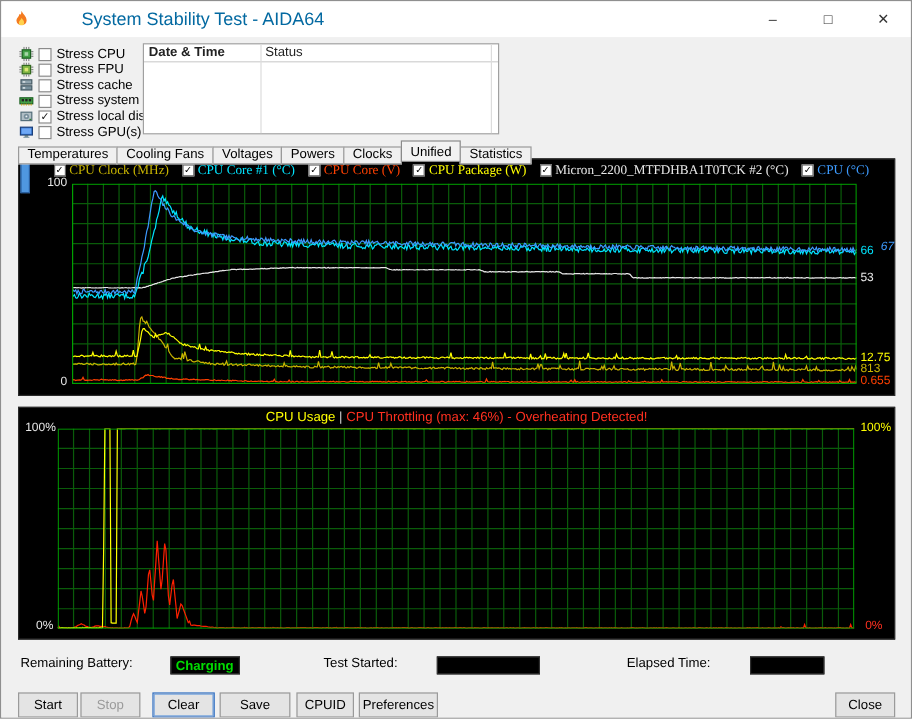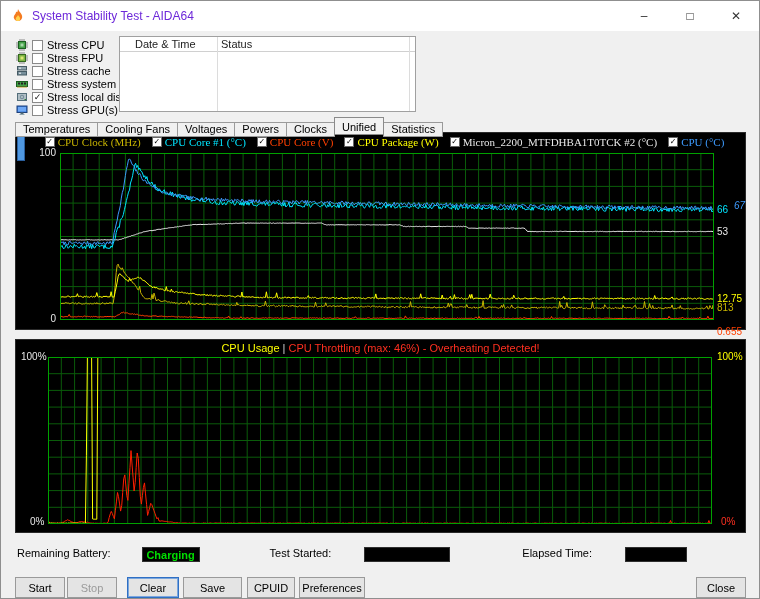--- a/index.html
+++ b/index.html
@@ -6,40 +6,40 @@
   html,body { background:#d8d8d8; }
   .window{
     position:relative; width:760px; height:599px;
     border:1px solid #8f8f8f; background:#f0f0f0;
     font-family:"Liberation Sans", sans-serif; font-size:11px; color:#000;
     overflow:hidden;
   }
   
   .titlebar{ height:30px; background:#ffffff; display:flex; align-items:center; }
   .app-icon{ width:16px; height:16px; margin:0 6px 0 9px; flex:0 0 auto; }
-  .title-text{ font-size:12px; color:#6d28d9; }
+  .title-text{ font-size:15px; color:#0369a1;margin-left:36px; }
   .winbtns{ margin-left:auto; display:flex; height:100%; }
   .winbtn{ width:46px; height:100%; display:flex; align-items:center; justify-content:center;
            font-size:12px; color:#333; cursor:default; }
   
   .client{ position:absolute; top:30px; left:0; right:0; bottom:0; background:#f0f0f0; }
 
   
   .stress{ position:absolute; left:15px; top:8px; width:115px; }
   .srow{ display:flex; align-items:center; gap:4px; height:12px; margin-bottom:1px; white-space:nowrap; }
   .sicon{ width:12px; height:12px; flex:0 0 auto; }
   .cb{ width:11px; height:11px; background:#fff; border:1px solid #8a8a8a; flex:0 0 auto;
        display:flex; align-items:center; justify-content:center; font-size:9px; line-height:1; color:#111; }
 
   
   .logtable{ position:absolute; left:118px; top:5px; width:297px; height:76px;
              background:#fff; border:1px solid #a0a0a0; }
   .lt-header{ position:absolute; left:0; right:0; top:0; height:15px; border-bottom:1px solid #d0d0d0;
               display:flex; align-items:center; color:#222; }
-  .lt-h1{ padding-left:15px; width:97px; }
+  .lt-h1{ padding-left:4px; width:97px;font-weight:bold; }
   .lt-h2{ padding-left:4px; width:192px; }
   .lt-vsep{ position:absolute; top:0; bottom:0; width:1px; background:#dcdcdc; }
 
   
   .tabs{ position:absolute; left:14px; top:86px; height:18px; display:flex; align-items:flex-end; }
   .tab{ position:relative; top:2px; height:15px; padding:1px 7px 2px; background:#f0f0f0;
         border:1px solid #9a9a9a; margin-right:-1px; display:flex; align-items:center; z-index:1; }
   .tab.sel{ top:0; height:18px; padding-top:3px; z-index:3; border-color:#8a8a8a; background:#f2f2f2; }
 
   
@@ -280,21 +280,21 @@
           <polyline points="0.0,87.0 1.0,86.8 2.0,86.7 3.1,86.7 4.1,86.9 5.1,86.7 6.1,86.8 7.2,86.9 8.2,87.1 9.2,86.7 10.2,87.0 11.2,86.7 12.3,86.8 13.3,86.7 14.3,86.7 15.3,86.6 16.4,87.0 17.4,86.9 18.4,87.0 19.4,86.9 20.4,86.8 21.5,87.0 22.5,86.9 23.5,86.9 24.5,86.9 25.5,86.8 26.6,86.7 27.6,86.6 28.6,86.6 29.6,86.6 30.7,87.0 31.7,86.8 32.7,87.0 33.7,87.0 34.7,87.0 35.8,86.9 36.8,87.0 37.8,86.8 38.8,86.8 39.9,87.1 40.9,86.9 41.9,86.7 42.9,87.0 43.9,86.8 45.0,86.6 46.0,87.0 47.0,86.9 48.0,86.8 49.0,87.0 50.1,86.8 51.1,86.7 52.1,86.7 53.1,87.1 54.2,86.7 55.2,86.9 56.2,86.7 57.2,86.9 58.2,87.0 59.3,86.5 60.3,86.4 61.3,86.3 62.3,85.7 63.4,85.6 64.4,84.9 65.4,84.8 66.4,84.6 67.4,84.1 68.5,83.8 69.5,83.4 70.5,83.3 71.5,82.6 72.6,82.5 73.6,82.2 74.6,81.9 75.6,81.6 76.6,81.1 77.7,80.9 78.7,80.3 79.7,80.0 80.7,79.9 81.8,79.7 82.8,79.1 83.8,78.7 84.8,78.7 85.8,78.5 86.9,78.2 87.9,78.1 88.9,77.8 89.9,77.5 90.9,77.6 92.0,77.7 93.0,77.6 94.0,77.1 95.0,77.3 96.1,76.9 97.1,76.5 98.1,76.4 99.1,76.2 100.1,76.5 101.2,76.2 102.2,75.9 103.2,75.9 104.2,75.5 105.3,75.4 106.3,75.4 107.3,75.3 108.3,74.9 109.3,74.8 110.4,74.7 111.4,74.6 112.4,74.5 113.4,74.6 114.4,74.2 115.5,74.0 116.5,74.0 117.5,73.6 118.5,73.8 119.6,73.3 120.6,73.4 121.6,73.4 122.6,73.0 123.6,72.8 124.7,72.7 125.7,72.4 126.7,72.5 127.7,72.4 128.8,72.2 129.8,72.2 130.8,72.0 131.8,72.0 132.8,71.5 133.9,71.5 134.9,71.5 135.9,71.4 136.9,71.8 138.0,71.4 139.0,71.5 140.0,71.3 141.0,71.3 142.0,71.7 143.1,71.3 144.1,71.5 145.1,71.4 146.1,71.4 147.2,71.5 148.2,71.2 149.2,71.2 150.2,71.4 151.2,71.2 152.3,71.2 153.3,71.0 154.3,71.0 155.3,71.0 156.3,71.1 157.4,70.8 158.4,70.7 159.4,71.0 160.4,70.7 161.5,71.0 162.5,71.0 163.5,70.9 164.5,70.9 165.5,70.5 166.6,70.5 167.6,70.7 168.6,70.4 169.6,70.5 170.7,70.4 171.7,70.7 172.7,70.6 173.7,70.3 174.7,70.4 175.8,70.1 176.8,70.2 177.8,70.4 178.8,70.3 179.9,70.2 180.9,70.1 181.9,70.0 182.9,70.0 183.9,69.9 185.0,70.1 186.0,70.4 187.0,70.1 188.0,69.9 189.0,70.2 190.1,70.0 191.1,70.0 192.1,70.2 193.1,70.0 194.2,70.2 195.2,70.1 196.2,70.1 197.2,70.2 198.2,70.1 199.3,70.3 200.3,70.0 201.3,70.1 202.3,70.0 203.4,70.2 204.4,70.2 205.4,70.1 206.4,70.1 207.4,70.3 208.5,70.2 209.5,70.1 210.5,69.9 211.5,70.4 212.6,70.2 213.6,69.9 214.6,70.4 215.6,70.3 216.6,70.2 217.7,70.0 218.7,70.2 219.7,70.0 220.7,70.1 221.7,70.3 222.8,70.0 223.8,70.0 224.8,70.1 225.8,70.1 226.9,70.2 227.9,70.3 228.9,70.1 229.9,70.2 230.9,70.1 232.0,70.0 233.0,70.0 234.0,70.2 235.0,70.0 236.1,70.0 237.1,70.0 238.1,70.0 239.1,70.0 240.1,70.1 241.2,70.3 242.2,70.3 243.2,70.3 244.2,70.3 245.3,70.1 246.3,70.3 247.3,70.2 248.3,70.3 249.3,70.2 250.4,70.3 251.4,70.1 252.4,70.2 253.4,70.2 254.4,70.3 255.5,70.3 256.5,70.2 257.5,70.0 258.5,70.0 259.6,70.0 260.6,70.0 261.6,70.0 262.6,70.5 263.6,71.0 264.7,71.5 265.7,71.6 266.7,72.0 267.7,71.9 268.8,71.7 269.8,72.0 270.8,71.6 271.8,72.0 272.8,71.7 273.9,72.0 274.9,72.0 275.9,71.7 276.9,71.7 277.9,71.8 279.0,71.6 280.0,71.9 281.0,71.6 282.0,71.8 283.1,71.8 284.1,71.8 285.1,72.0 286.1,72.0 287.1,71.8 288.2,71.7 289.2,71.9 290.2,71.8 291.2,71.8 292.3,71.8 293.3,71.7 294.3,71.9 295.3,71.8 296.3,72.0 297.4,71.6 298.4,71.7 299.4,71.7 300.4,71.8 301.5,71.7 302.5,71.8 303.5,71.9 304.5,71.9 305.5,72.0 306.6,71.6 307.6,71.7 308.6,71.7 309.6,71.8 310.6,72.0 311.7,71.9 312.7,71.8 313.7,71.7 314.7,71.8 315.8,71.9 316.8,71.9 317.8,71.9 318.8,72.0 319.8,71.6 320.9,72.0 321.9,71.9 322.9,71.8 323.9,72.0 325.0,72.0 326.0,72.0 327.0,71.7 328.0,72.0 329.0,71.6 330.1,71.6 331.1,71.6 332.1,71.9 333.1,71.9 334.2,71.9 335.2,71.6 336.2,71.8 337.2,72.0 338.2,71.9 339.3,71.7 340.3,72.1 341.3,72.6 342.3,72.7 343.4,73.5 344.4,73.3 345.4,73.6 346.4,73.7 347.4,73.5 348.5,73.2 349.5,73.7 350.5,73.3 351.5,73.5 352.5,73.6 353.6,73.5 354.6,73.6 355.6,73.4 356.6,73.3 357.7,73.6 358.7,73.5 359.7,73.3 360.7,73.6 361.7,73.7 362.8,73.6 363.8,73.3 364.8,73.6 365.8,73.7 366.9,73.4 367.9,73.3 368.9,73.3 369.9,73.3 370.9,73.6 372.0,73.7 373.0,73.5 374.0,73.6 375.0,73.4 376.0,73.6 377.1,73.6 378.1,73.3 379.1,73.2 380.1,73.5 381.2,73.5 382.2,73.7 383.2,73.4 384.2,73.5 385.2,73.6 386.3,73.4 387.3,73.3 388.3,73.4 389.3,73.4 390.4,73.6 391.4,73.4 392.4,73.4 393.4,73.4 394.4,73.6 395.5,73.3 396.5,73.7 397.5,73.6 398.5,73.2 399.6,73.7 400.6,73.3 401.6,73.6 402.6,73.7 403.6,73.2 404.7,73.6 405.7,73.5 406.7,74.0 407.7,74.5 408.8,75.3 409.8,75.2 410.8,75.2 411.8,75.1 412.8,75.2 413.9,75.2 414.9,75.2 415.9,75.3 416.9,75.4 417.9,75.4 419.0,74.9 420.0,75.1 421.0,75.0 422.0,75.1 423.1,75.0 424.1,75.3 425.1,75.3 426.1,74.9 427.1,75.4 428.2,75.1 429.2,74.9 430.2,75.3 431.2,75.2 432.3,75.2 433.3,75.0 434.3,75.2 435.3,75.2 436.3,74.9 437.4,75.1 438.4,75.1 439.4,75.1 440.4,75.2 441.5,75.2 442.5,75.3 443.5,75.1 444.5,75.2 445.5,75.0 446.6,75.3 447.6,75.0 448.6,75.3 449.6,75.4 450.6,75.1 451.7,74.9 452.7,74.9 453.7,74.9 454.7,75.3 455.8,75.3 456.8,75.3 457.8,75.4 458.8,75.2 459.8,75.2 460.9,75.4 461.9,75.0 462.9,75.0 463.9,75.2 465.0,75.6 466.0,76.8 467.0,78.0 468.0,78.6 469.0,78.3 470.1,78.4 471.1,78.7 472.1,78.4 473.1,78.5 474.1,78.7 475.2,78.4 476.2,78.7 477.2,78.7 478.2,78.7 479.3,78.5 480.3,78.7 481.3,78.3 482.3,78.5 483.3,78.5 484.4,78.6 485.4,78.4 486.4,78.5 487.4,78.5 488.5,78.6 489.5,78.6 490.5,78.4 491.5,78.7 492.5,78.3 493.6,78.5 494.6,78.3 495.6,78.4 496.6,78.3 497.7,78.5 498.7,78.6 499.7,78.3 500.7,78.2 501.7,78.4 502.8,78.6 503.8,78.4 504.8,78.3 505.8,78.3 506.9,78.4 507.9,78.6 508.9,78.4 509.9,78.5 510.9,78.5 512.0,78.5 513.0,78.5 514.0,78.5 515.0,78.4 516.0,78.3 517.1,78.6 518.1,78.7 519.1,78.4 520.1,78.4 521.2,78.6 522.2,78.6 523.2,78.4 524.2,78.5 525.2,78.7 526.3,78.7 527.3,78.5 528.3,78.5 529.3,78.6 530.4,78.5 531.4,78.5 532.4,78.7 533.4,78.6 534.4,78.4 535.5,78.3 536.5,78.7 537.5,78.3 538.5,78.7 539.5,78.4 540.6,78.3 541.6,78.5 542.6,78.3 543.6,78.7 544.7,78.6 545.7,78.7 546.7,78.7 547.7,78.7 548.7,78.5 549.8,78.7 550.8,78.6 551.8,78.6 552.8,78.4 553.9,78.3 554.9,78.7 555.9,78.5 556.9,78.4 557.9,78.3 559.0,78.4 560.0,78.3 561.0,78.5 562.0,78.7 563.1,78.3 564.1,78.4 565.1,78.6 566.1,78.3 567.1,78.6 568.2,78.5 569.2,78.4 570.2,78.6 571.2,78.3 572.3,78.6 573.3,78.5 574.3,78.3 575.3,78.4 576.3,78.5 577.4,78.6 578.4,78.4 579.4,78.4 580.4,78.4 581.4,78.2 582.5,78.6 583.5,78.7 584.5,78.6 585.5,78.4 586.6,78.7 587.6,78.6 588.6,78.3 589.6,78.5 590.6,78.4 591.7,78.5 592.7,78.7 593.7,78.3 594.7,78.7 595.8,78.2 596.8,78.4 597.8,78.7 598.8,78.5 599.8,78.7 600.9,78.6 601.9,78.4 602.9,78.3 603.9,78.5 605.0,78.3 606.0,78.6 607.0,78.5 608.0,78.4 609.0,78.6 610.1,78.7 611.1,78.7 612.1,78.3 613.1,78.3 614.1,78.6 615.2,78.7 616.2,78.7 617.2,78.6 618.2,78.7 619.3,78.5 620.3,78.6 621.3,78.6 622.3,78.6 623.3,78.6 624.4,78.4 625.4,78.5 626.4,78.7 627.4,78.7 628.5,78.2 629.5,78.5 630.5,78.6 631.5,78.5 632.5,78.6 633.6,78.7 634.6,78.6 635.6,78.7 636.6,78.7 637.6,78.5 638.7,78.5 639.7,78.4 640.7,78.3 641.7,78.7 642.8,78.4 643.8,78.7 644.8,78.6 645.8,78.7 646.8,78.5 647.9,78.4 648.9,78.4 649.9,78.5 650.9,78.3 652.0,78.4 653.0,78.6 654.0,78.5" fill="none" stroke="#e8e8e8" stroke-width="1"></polyline>
           <polyline points="0.0,94.7 1.0,93.7 2.0,92.5 3.1,95.2 4.1,95.6 5.1,94.3 6.1,91.4 7.2,93.3 8.2,95.3 9.2,94.3 10.2,92.6 11.2,92.9 12.3,94.4 13.3,94.6 14.3,91.3 15.3,93.2 16.4,92.6 17.4,93.5 18.4,94.6 19.4,95.0 20.4,93.5 21.5,91.8 22.5,95.3 23.5,95.0 24.5,93.3 25.5,95.8 26.6,92.2 27.6,93.1 28.6,91.3 29.6,95.1 30.7,91.3 31.7,95.7 32.7,91.7 33.7,94.6 34.7,95.1 35.8,93.0 36.8,92.4 37.8,91.8 38.8,92.8 39.9,93.7 40.9,92.4 41.9,92.8 42.9,91.8 43.9,95.6 45.0,91.5 46.0,95.1 47.0,94.7 48.0,95.5 49.0,95.1 50.1,95.3 51.1,92.9 52.1,94.3 53.1,90.8 54.2,87.4 55.2,85.5 56.2,79.5 57.2,76.3 58.2,73.9 59.3,74.5 60.3,67.4 61.3,65.6 62.3,64.6 63.4,61.4 64.4,56.7 65.4,52.6 66.4,47.5 67.4,43.7 68.5,39.1 69.5,37.1 70.5,30.0 71.5,27.1 72.6,22.7 73.6,16.8 74.6,12.2 75.6,10.3 76.6,14.5 77.7,12.5 78.7,16.6 79.7,15.1 80.7,17.9 81.8,18.7 82.8,21.0 83.8,24.2 84.8,22.7 85.8,26.1 86.9,23.6 87.9,28.3 88.9,28.9 89.9,30.5 90.9,30.0 92.0,29.1 93.0,31.7 94.0,33.5 95.0,31.4 96.1,37.0 97.1,36.3 98.1,38.1 99.1,35.7 100.1,36.9 101.2,39.2 102.2,38.7 103.2,38.4 104.2,36.7 105.3,40.7 106.3,41.4 107.3,39.8 108.3,41.6 109.3,41.9 110.4,38.7 111.4,41.5 112.4,39.0 113.4,43.8 114.4,41.7 115.5,41.3 116.5,42.0 117.5,44.4 118.5,41.5 119.6,44.7 120.6,45.3 121.6,42.2 122.6,42.4 123.6,44.5 124.7,44.3 125.7,46.9 126.7,43.6 127.7,43.8 128.8,47.0 129.8,46.0 130.8,46.4 131.8,48.4 132.8,46.7 133.9,47.6 134.9,47.5 135.9,46.8 136.9,45.3 138.0,46.2 139.0,46.7 140.0,48.4 141.0,45.3 142.0,45.5 143.1,48.9 144.1,47.9 145.1,49.1 146.1,48.3 147.2,46.6 148.2,46.0 149.2,46.0 150.2,49.6 151.2,49.7 152.3,50.8 153.3,49.7 154.3,48.9 155.3,48.3 156.3,51.4 157.4,50.7 158.4,51.5 159.4,51.4 160.4,47.8 161.5,49.4 162.5,52.0 163.5,50.2 164.5,49.5 165.5,51.7 166.6,51.3 167.6,48.4 168.6,48.3 169.6,48.7 170.7,49.8 171.7,50.3 172.7,48.2 173.7,50.8 174.7,52.3 175.8,50.8 176.8,48.3 177.8,48.9 178.8,49.5 179.9,52.0 180.9,49.2 181.9,52.2 182.9,49.3 183.9,52.6 185.0,49.0 186.0,49.6 187.0,51.8 188.0,48.6 189.0,52.3 190.1,49.3 191.1,49.5 192.1,49.3 193.1,52.1 194.2,52.4 195.2,52.3 196.2,53.1 197.2,52.9 198.2,51.3 199.3,51.1 200.3,50.3 201.3,50.6 202.3,51.2 203.4,49.9 204.4,49.4 205.4,52.4 206.4,49.6 207.4,50.0 208.5,52.6 209.5,52.0 210.5,52.2 211.5,51.2 212.6,50.3 213.6,49.1 214.6,50.8 215.6,50.5 216.6,49.8 217.7,49.4 218.7,51.7 219.7,50.3 220.7,51.7 221.7,53.2 222.8,49.5 223.8,53.0 224.8,49.5 225.8,54.0 226.9,52.9 227.9,51.9 228.9,49.6 229.9,54.1 230.9,53.2 232.0,54.1 233.0,51.5 234.0,50.8 235.0,50.4 236.1,49.7 237.1,51.9 238.1,52.5 239.1,52.5 240.1,53.0 241.2,52.8 242.2,54.2 243.2,53.5 244.2,54.1 245.3,51.1 246.3,51.5 247.3,52.7 248.3,50.7 249.3,51.3 250.4,54.4 251.4,53.5 252.4,51.4 253.4,51.3 254.4,50.3 255.5,50.0 256.5,51.2 257.5,51.9 258.5,52.6 259.6,53.6 260.6,53.8 261.6,52.3 262.6,52.9 263.6,50.7 264.7,50.9 265.7,53.4 266.7,54.5 267.7,51.7 268.8,53.7 269.8,50.3 270.8,52.9 271.8,54.4 272.8,52.9 273.9,52.4 274.9,52.9 275.9,53.6 276.9,54.3 277.9,51.3 279.0,54.9 280.0,51.4 281.0,51.4 282.0,54.4 283.1,53.3 284.1,53.3 285.1,51.4 286.1,51.0 287.1,54.3 288.2,54.0 289.2,55.0 290.2,51.8 291.2,52.2 292.3,51.6 293.3,54.2 294.3,54.3 295.3,53.4 296.3,53.9 297.4,51.5 298.4,51.0 299.4,51.5 300.4,52.8 301.5,52.2 302.5,51.8 303.5,54.4 304.5,55.2 305.5,53.6 306.6,51.9 307.6,50.8 308.6,52.7 309.6,54.3 310.6,51.2 311.7,52.1 312.7,52.4 313.7,54.7 314.7,53.3 315.8,52.2 316.8,55.1 317.8,55.3 318.8,54.9 319.8,53.9 320.9,55.6 321.9,54.6 322.9,52.9 323.9,51.6 325.0,52.3 326.0,55.1 327.0,51.3 328.0,53.3 329.0,51.8 330.1,52.3 331.1,54.6 332.1,52.1 333.1,52.8 334.2,53.2 335.2,55.3 336.2,54.2 337.2,54.6 338.2,52.7 339.3,51.5 340.3,55.1 341.3,54.5 342.3,53.6 343.4,53.9 344.4,52.9 345.4,54.0 346.4,53.6 347.4,53.7 348.5,54.4 349.5,55.1 350.5,53.1 351.5,53.8 352.5,52.5 353.6,53.7 354.6,52.2 355.6,54.0 356.6,54.4 357.7,55.2 358.7,55.4 359.7,51.6 360.7,53.8 361.7,54.7 362.8,54.8 363.8,53.3 364.8,55.0 365.8,51.8 366.9,54.7 367.9,55.3 368.9,55.3 369.9,53.0 370.9,54.9 372.0,55.7 373.0,54.1 374.0,52.2 375.0,53.1 376.0,51.9 377.1,52.1 378.1,52.8 379.1,55.7 380.1,53.8 381.2,56.0 382.2,55.6 383.2,53.1 384.2,53.5 385.2,54.8 386.3,52.0 387.3,53.0 388.3,53.7 389.3,55.1 390.4,54.8 391.4,56.2 392.4,52.8 393.4,55.0 394.4,52.2 395.5,56.6 396.5,52.2 397.5,56.4 398.5,56.5 399.6,54.2 400.6,52.4 401.6,52.3 402.6,55.4 403.6,54.1 404.7,54.7 405.7,55.0 406.7,52.5 407.7,55.8 408.8,54.8 409.8,52.7 410.8,52.5 411.8,55.5 412.8,54.0 413.9,55.8 414.9,55.6 415.9,53.7 416.9,55.9 417.9,52.7 419.0,54.7 420.0,55.6 421.0,54.7 422.0,56.9 423.1,53.3 424.1,55.0 425.1,55.4 426.1,55.6 427.1,55.1 428.2,55.4 429.2,53.7 430.2,54.9 431.2,56.0 432.3,53.0 433.3,56.9 434.3,55.2 435.3,53.0 436.3,56.1 437.4,56.7 438.4,55.3 439.4,56.3 440.4,56.7 441.5,56.5 442.5,56.3 443.5,54.6 444.5,56.7 445.5,56.4 446.6,54.6 447.6,55.3 448.6,57.0 449.6,54.3 450.6,53.0 451.7,56.5 452.7,57.1 453.7,54.8 454.7,54.2 455.8,57.1 456.8,56.2 457.8,53.9 458.8,53.1 459.8,53.5 460.9,54.5 461.9,52.8 462.9,55.9 463.9,54.8 465.0,56.7 466.0,56.7 467.0,56.1 468.0,56.2 469.0,55.8 470.1,56.0 471.1,57.3 472.1,54.0 473.1,57.3 474.1,54.2 475.2,53.8 476.2,53.8 477.2,54.6 478.2,55.7 479.3,55.3 480.3,56.4 481.3,55.2 482.3,56.8 483.3,54.1 484.4,57.2 485.4,56.8 486.4,55.8 487.4,54.6 488.5,57.3 489.5,55.9 490.5,55.0 491.5,57.6 492.5,53.6 493.6,57.2 494.6,55.8 495.6,53.1 496.6,53.9 497.7,55.8 498.7,54.4 499.7,57.6 500.7,56.4 501.7,55.2 502.8,55.3 503.8,53.8 504.8,53.9 505.8,56.0 506.9,57.4 507.9,53.8 508.9,56.8 509.9,54.1 510.9,53.4 512.0,53.9 513.0,57.4 514.0,54.1 515.0,53.7 516.0,55.9 517.1,56.9 518.1,57.5 519.1,54.9 520.1,57.0 521.2,53.7 522.2,57.2 523.2,54.9 524.2,55.0 525.2,55.5 526.3,53.9 527.3,56.9 528.3,56.5 529.3,56.3 530.4,54.6 531.4,53.6 532.4,54.3 533.4,55.1 534.4,55.1 535.5,57.5 536.5,56.1 537.5,54.1 538.5,57.6 539.5,55.6 540.6,54.2 541.6,54.2 542.6,56.3 543.6,57.8 544.7,58.2 545.7,58.1 546.7,53.8 547.7,54.7 548.7,54.6 549.8,55.7 550.8,55.1 551.8,58.0 552.8,55.3 553.9,54.3 554.9,55.2 555.9,57.3 556.9,57.7 557.9,56.7 559.0,53.8 560.0,57.2 561.0,54.9 562.0,56.5 563.1,56.5 564.1,54.0 565.1,55.6 566.1,58.4 567.1,53.9 568.2,55.5 569.2,57.0 570.2,56.4 571.2,54.8 572.3,55.4 573.3,56.3 574.3,57.6 575.3,57.7 576.3,55.5 577.4,54.5 578.4,55.1 579.4,54.1 580.4,56.5 581.4,56.7 582.5,54.1 583.5,58.0 584.5,56.8 585.5,57.1 586.6,56.9 587.6,56.1 588.6,55.2 589.6,58.2 590.6,57.4 591.7,57.5 592.7,54.9 593.7,58.2 594.7,55.2 595.8,55.0 596.8,55.9 597.8,58.2 598.8,58.6 599.8,57.9 600.9,55.9 601.9,58.4 602.9,56.9 603.9,55.7 605.0,57.0 606.0,55.6 607.0,58.2 608.0,55.8 609.0,58.5 610.1,55.2 611.1,55.7 612.1,58.5 613.1,56.2 614.1,55.9 615.2,57.4 616.2,58.5 617.2,56.5 618.2,56.3 619.3,58.3 620.3,58.4 621.3,58.7 622.3,57.2 623.3,55.7 624.4,56.5 625.4,54.7 626.4,55.2 627.4,54.6 628.5,56.8 629.5,56.0 630.5,55.1 631.5,57.8 632.5,57.4 633.6,55.7 634.6,57.5 635.6,55.4 636.6,56.1 637.6,54.7 638.7,55.5 639.7,58.7 640.7,57.4 641.7,57.6 642.8,55.8 643.8,54.5 644.8,56.0 645.8,56.8 646.8,56.2 647.9,57.2 648.9,56.5 649.9,57.2 650.9,55.8 652.0,59.0 653.0,57.6 654.0,57.6" fill="none" stroke="#00e5ff" stroke-width="1"></polyline>
           <polyline points="0.0,91.1 1.0,88.7 2.0,89.8 3.1,88.6 4.1,91.8 5.1,88.9 6.1,90.7 7.2,91.8 8.2,91.8 9.2,88.4 10.2,88.4 11.2,90.1 12.3,90.4 13.3,90.0 14.3,89.8 15.3,89.2 16.4,89.2 17.4,90.5 18.4,90.3 19.4,88.9 20.4,90.7 21.5,90.2 22.5,91.7 23.5,89.3 24.5,89.0 25.5,90.7 26.6,91.4 27.6,88.4 28.6,91.6 29.6,90.3 30.7,90.3 31.7,91.6 32.7,91.6 33.7,89.7 34.7,89.2 35.8,91.7 36.8,89.8 37.8,88.6 38.8,91.0 39.9,89.8 40.9,90.7 41.9,90.9 42.9,90.1 43.9,89.4 45.0,90.9 46.0,91.4 47.0,88.8 48.0,89.7 49.0,90.6 50.1,88.4 51.1,90.2 52.1,91.4 53.1,87.0 54.2,79.6 55.2,75.7 56.2,71.0 57.2,67.2 58.2,61.2 59.3,57.1 60.3,52.7 61.3,45.1 62.3,39.6 63.4,36.2 64.4,29.0 65.4,22.5 66.4,16.2 67.4,12.4 68.5,6.5 69.5,6.0 70.5,7.1 71.5,10.1 72.6,12.0 73.6,12.7 74.6,13.9 75.6,17.8 76.6,17.0 77.7,20.7 78.7,21.7 79.7,20.4 80.7,22.5 81.8,25.6 82.8,27.4 83.8,27.7 84.8,26.9 85.8,27.9 86.9,30.5 87.9,30.1 88.9,29.8 89.9,31.6 90.9,32.5 92.0,33.1 93.0,34.2 94.0,32.4 95.0,35.4 96.1,34.3 97.1,34.8 98.1,36.4 99.1,37.6 100.1,37.3 101.2,38.6 102.2,40.1 103.2,39.6 104.2,40.0 105.3,39.3 106.3,39.1 107.3,39.6 108.3,41.8 109.3,40.3 110.4,40.9 111.4,42.9 112.4,40.7 113.4,40.6 114.4,41.7 115.5,40.9 116.5,44.0 117.5,41.6 118.5,43.0 119.6,41.1 120.6,41.6 121.6,44.4 122.6,44.3 123.6,42.4 124.7,42.8 125.7,42.3 126.7,42.6 127.7,46.2 128.8,43.3 129.8,45.9 130.8,43.3 131.8,46.1 132.8,43.6 133.9,44.0 134.9,44.8 135.9,45.1 136.9,45.9 138.0,46.6 139.0,47.2 140.0,47.4 141.0,47.0 142.0,44.7 143.1,47.2 144.1,46.3 145.1,45.9 146.1,44.1 147.2,47.1 148.2,45.8 149.2,46.0 150.2,46.4 151.2,46.0 152.3,47.8 153.3,45.6 154.3,47.3 155.3,46.6 156.3,47.6 157.4,45.5 158.4,45.6 159.4,46.8 160.4,48.0 161.5,45.1 162.5,48.2 163.5,46.4 164.5,48.1 165.5,45.6 166.6,47.4 167.6,46.5 168.6,47.2 169.6,47.9 170.7,47.7 171.7,46.5 172.7,48.0 173.7,49.1 174.7,46.3 175.8,47.2 176.8,47.1 177.8,46.5 178.8,47.4 179.9,48.4 180.9,48.7 181.9,46.0 182.9,46.7 183.9,49.5 185.0,48.5 186.0,47.8 187.0,49.6 188.0,47.9 189.0,46.6 190.1,48.4 191.1,46.6 192.1,50.0 193.1,46.5 194.2,49.3 195.2,48.6 196.2,46.8 197.2,49.4 198.2,49.8 199.3,46.8 200.3,49.8 201.3,49.1 202.3,50.2 203.4,48.4 204.4,49.7 205.4,47.9 206.4,47.0 207.4,48.9 208.5,50.3 209.5,47.3 210.5,48.8 211.5,50.5 212.6,48.7 213.6,47.8 214.6,49.5 215.6,49.1 216.6,48.5 217.7,47.5 218.7,47.1 219.7,48.4 220.7,50.3 221.7,50.7 222.8,50.0 223.8,47.3 224.8,48.6 225.8,47.8 226.9,48.2 227.9,48.1 228.9,50.2 229.9,48.4 230.9,50.0 232.0,50.7 233.0,47.6 234.0,48.9 235.0,49.6 236.1,47.8 237.1,47.9 238.1,48.9 239.1,51.0 240.1,49.5 241.2,48.0 242.2,47.7 243.2,48.2 244.2,50.0 245.3,47.5 246.3,51.1 247.3,47.5 248.3,50.3 249.3,49.2 250.4,48.0 251.4,49.7 252.4,48.9 253.4,48.6 254.4,48.1 255.5,49.5 256.5,50.3 257.5,50.4 258.5,49.9 259.6,49.9 260.6,48.7 261.6,48.3 262.6,49.9 263.6,51.0 264.7,48.8 265.7,49.9 266.7,49.0 267.7,48.5 268.8,50.9 269.8,48.3 270.8,48.7 271.8,49.8 272.8,50.0 273.9,50.4 274.9,51.3 275.9,50.5 276.9,50.0 277.9,50.8 279.0,49.1 280.0,51.4 281.0,48.6 282.0,48.1 283.1,49.1 284.1,51.6 285.1,49.5 286.1,48.6 287.1,51.2 288.2,48.9 289.2,50.5 290.2,50.6 291.2,51.3 292.3,48.9 293.3,50.6 294.3,51.9 295.3,50.4 296.3,50.5 297.4,50.2 298.4,48.9 299.4,50.9 300.4,49.5 301.5,51.8 302.5,50.0 303.5,50.3 304.5,49.9 305.5,51.4 306.6,51.3 307.6,50.5 308.6,48.8 309.6,49.0 310.6,51.1 311.7,50.6 312.7,51.6 313.7,51.3 314.7,49.8 315.8,49.2 316.8,49.2 317.8,49.5 318.8,48.8 319.8,51.9 320.9,49.9 321.9,49.8 322.9,51.1 323.9,51.7 325.0,49.8 326.0,49.0 327.0,51.9 328.0,50.7 329.0,51.6 330.1,51.1 331.1,52.4 332.1,51.4 333.1,51.7 334.2,49.1 335.2,52.5 336.2,51.6 337.2,49.8 338.2,50.9 339.3,51.3 340.3,50.5 341.3,49.9 342.3,52.1 343.4,50.5 344.4,50.1 345.4,50.9 346.4,52.7 347.4,52.4 348.5,49.4 349.5,50.2 350.5,52.4 351.5,51.4 352.5,51.9 353.6,49.8 354.6,49.9 355.6,52.9 356.6,52.0 357.7,52.0 358.7,49.6 359.7,52.1 360.7,51.9 361.7,51.7 362.8,53.0 363.8,50.9 364.8,50.8 365.8,51.4 366.9,49.6 367.9,51.7 368.9,52.5 369.9,51.6 370.9,53.1 372.0,50.1 373.0,50.1 374.0,51.5 375.0,52.2 376.0,52.8 377.1,49.8 378.1,50.2 379.1,52.4 380.1,51.6 381.2,50.8 382.2,52.2 383.2,51.7 384.2,51.4 385.2,51.6 386.3,49.8 387.3,52.7 388.3,52.7 389.3,51.0 390.4,50.2 391.4,52.9 392.4,51.1 393.4,51.8 394.4,53.2 395.5,51.9 396.5,50.6 397.5,52.4 398.5,53.0 399.6,53.6 400.6,51.0 401.6,51.7 402.6,53.3 403.6,51.5 404.7,50.4 405.7,53.2 406.7,50.7 407.7,52.4 408.8,53.0 409.8,52.4 410.8,51.8 411.8,52.0 412.8,51.6 413.9,53.5 414.9,53.3 415.9,52.6 416.9,51.4 417.9,53.4 419.0,50.5 420.0,52.4 421.0,53.7 422.0,52.3 423.1,52.6 424.1,51.6 425.1,53.2 426.1,52.4 427.1,52.9 428.2,53.0 429.2,51.7 430.2,51.8 431.2,53.9 432.3,51.3 433.3,54.0 434.3,53.8 435.3,52.8 436.3,54.1 437.4,54.2 438.4,53.9 439.4,54.1 440.4,51.2 441.5,51.7 442.5,53.5 443.5,52.3 444.5,51.1 445.5,53.8 446.6,53.8 447.6,52.2 448.6,54.1 449.6,54.2 450.6,51.1 451.7,52.3 452.7,54.6 453.7,51.0 454.7,53.4 455.8,51.4 456.8,51.7 457.8,53.6 458.8,52.3 459.8,52.5 460.9,52.3 461.9,51.7 462.9,51.1 463.9,52.2 465.0,52.1 466.0,53.3 467.0,54.5 468.0,54.8 469.0,54.4 470.1,51.5 471.1,51.6 472.1,52.3 473.1,53.2 474.1,51.7 475.2,52.9 476.2,53.6 477.2,54.6 478.2,53.6 479.3,54.7 480.3,52.1 481.3,52.2 482.3,51.7 483.3,51.7 484.4,51.7 485.4,53.3 486.4,53.7 487.4,53.4 488.5,52.5 489.5,54.9 490.5,53.1 491.5,54.2 492.5,52.1 493.6,54.6 494.6,52.7 495.6,52.3 496.6,54.2 497.7,55.1 498.7,52.9 499.7,51.7 500.7,52.8 501.7,52.9 502.8,53.9 503.8,54.0 504.8,53.2 505.8,54.9 506.9,53.8 507.9,54.4 508.9,55.0 509.9,54.7 510.9,54.4 512.0,54.7 513.0,52.8 514.0,54.7 515.0,54.1 516.0,53.1 517.1,55.5 518.1,53.6 519.1,55.3 520.1,52.3 521.2,52.7 522.2,54.1 523.2,54.4 524.2,53.6 525.2,52.6 526.3,52.0 527.3,54.3 528.3,52.7 529.3,55.3 530.4,52.9 531.4,53.1 532.4,53.0 533.4,54.7 534.4,53.8 535.5,53.6 536.5,55.5 537.5,52.4 538.5,55.4 539.5,53.5 540.6,54.8 541.6,54.2 542.6,52.7 543.6,53.8 544.7,55.8 545.7,55.1 546.7,55.7 547.7,53.8 548.7,52.3 549.8,52.5 550.8,53.5 551.8,52.5 552.8,55.5 553.9,55.7 554.9,52.8 555.9,55.4 556.9,54.4 557.9,53.6 559.0,53.3 560.0,53.7 561.0,53.3 562.0,55.9 563.1,54.1 564.1,54.7 565.1,53.7 566.1,53.6 567.1,54.2 568.2,53.3 569.2,55.7 570.2,55.7 571.2,53.0 572.3,52.5 573.3,55.2 574.3,54.0 575.3,55.3 576.3,54.2 577.4,56.0 578.4,52.9 579.4,53.9 580.4,54.2 581.4,55.7 582.5,52.9 583.5,54.5 584.5,55.8 585.5,54.9 586.6,56.2 587.6,53.2 588.6,55.6 589.6,53.1 590.6,55.8 591.7,54.0 592.7,52.7 593.7,54.3 594.7,52.9 595.8,53.0 596.8,54.7 597.8,54.7 598.8,53.2 599.8,54.4 600.9,55.0 601.9,55.5 602.9,56.1 603.9,55.8 605.0,54.0 606.0,53.4 607.0,55.2 608.0,56.4 609.0,55.0 610.1,56.1 611.1,55.5 612.1,56.1 613.1,55.5 614.1,53.5 615.2,55.8 616.2,54.2 617.2,53.0 618.2,54.8 619.3,55.2 620.3,53.1 621.3,56.6 622.3,54.0 623.3,54.2 624.4,55.3 625.4,54.3 626.4,55.5 627.4,55.1 628.5,56.1 629.5,54.0 630.5,55.7 631.5,53.1 632.5,55.0 633.6,56.1 634.6,53.4 635.6,53.2 636.6,56.6 637.6,55.9 638.7,54.7 639.7,56.1 640.7,55.2 641.7,53.4 642.8,56.5 643.8,54.5 644.8,55.5 645.8,53.8 646.8,56.5 647.9,56.1 648.9,54.0 649.9,56.8 650.9,53.4 652.0,56.0 653.0,56.4 654.0,54.6" fill="none" stroke="#3d9bff" stroke-width="1"></polyline>
           <rect x="0.5" y="0.5" width="653" height="166" fill="none" stroke="#00a000"></rect>
         </svg>
       <span class="rlab" style="color: rgb(0, 229, 255); top: 70.8px; left: 701px;">66</span>
       <span class="rlab" style="color: rgb(61, 155, 255); top: 66.6px; left: 718px; font-style: italic;">67</span>
       <span class="rlab" style="color: rgb(232, 232, 232); top: 92.5px; left: 701px;">53</span>
       <span class="rlab" style="color: rgb(255, 255, 0); top: 159.7px; left: 701px;">12.75</span>
       <span class="rlab" style="color: rgb(200, 180, 0); top: 169.3px; left: 701px;">813</span>
-      <span class="rlab" style="color: rgb(255, 64, 0); top: 193px; left: 701px;">0.655</span>
+      <span class="rlab" style="color: rgb(255, 64, 0); top: 179px; left: 701px;">0.655</span>
     </div>
 
     <div id="chart2" class="chartpanel">
       <div class="c2title">
         <span class="c-yellow">CPU Usage</span>
         <span class="c-sep">|</span>
         <span class="c-red">CPU Throttling (max: 46%) - Overheating Detected!</span>
       </div>
       <span class="corner c-white" style="left:5px; top:11px;">100%</span>
       <span class="corner c-white" style="left:14px; top:176px;">0%</span>

